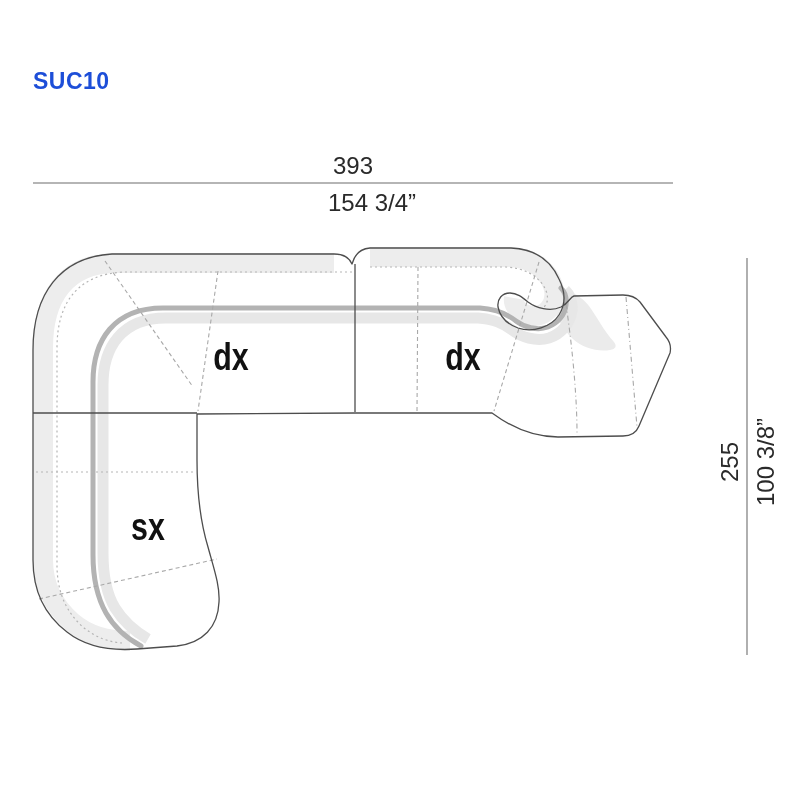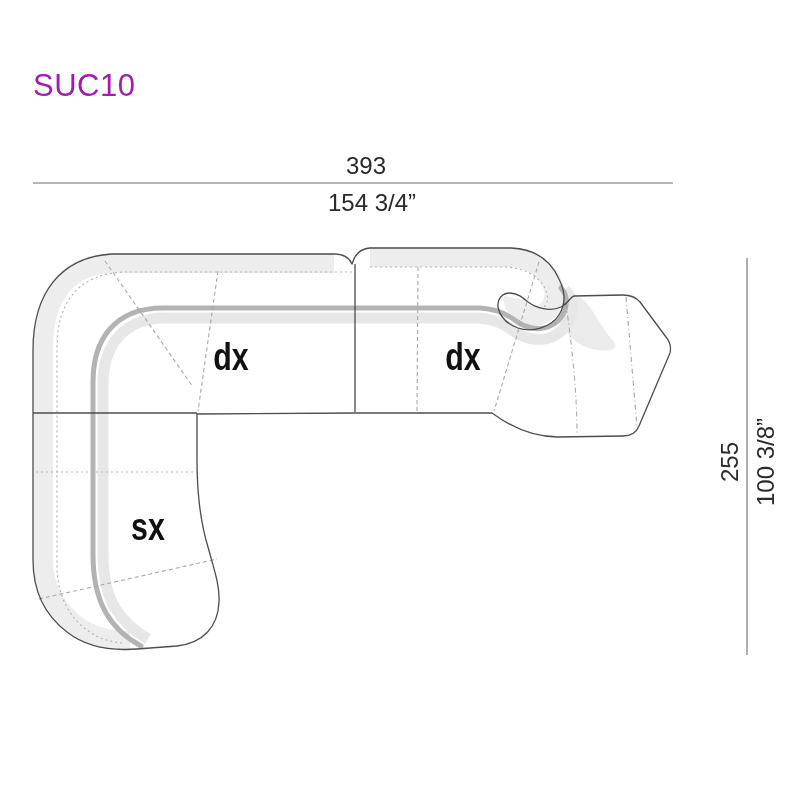--- a/index.html
+++ b/index.html
@@ -5,21 +5,21 @@
   html,body{margin:0;padding:0;background:#ffffff;}
   .canvas{
     position:relative;
     width:800px;height:800px;
     background:#ffffff;
     overflow:hidden;
     font-family:"Liberation Sans", sans-serif;
   }
   .title{
     position:absolute;left:33px;top:68px;
-    font-size:31px;font-weight:normal;color:#a21caf;
+    font-size:23px;font-weight:bold;color:#1d4ed8;
     letter-spacing:0.5px;white-space:nowrap;
   }
   .dim-text{
     position:absolute;
     font-size:24px;color:#2a2a2a;
     white-space:nowrap;
     transform:translate(-50%,-50%);
   }
   .dim-text.rot{
     transform:translate(-50%,-50%) rotate(-90deg);
@@ -105,21 +105,21 @@
          C 511 427, 533 437, 558 437 L 623 436
          Q 635 436, 639 426 L 670 353 Q 672 344, 666 337 L 640 302
          Q 634 295, 623 295 L 574 296
          C 570 297, 569 303, 561 307 C 550 312, 536 308, 528 302
          C 522 297, 517 293, 510 293 C 502 293, 497 299, 498 307
          C 500 317, 507 324, 518 328 C 533 333, 551 327, 559 315
          C 566 304, 565 291, 559 279 C 551 261, 535 249, 511 248 L 370 248
          Q 356 249, 352 264 Z" fill="none" stroke="#4d4d4d" stroke-width="1.3" stroke-linejoin="round"></path>
   </svg>
 
-  <div class="dim-text" style="left:366px;top:166px;">393</div>
+  <div class="dim-text" style="left:353px;top:166px;">393</div>
   <div class="dim-text" style="left:372px;top:203px;">154 3/4”</div>
   <div class="dim-text rot" style="left:730px;top:462px;">255</div>
   <div class="dim-text rot" style="left:766px;top:462px;">100 3/8”</div>
 
   <div class="module-label" style="left:231px;top:357px;">dx</div>
   <div class="module-label" style="left:463px;top:357px;">dx</div>
   <div class="module-label" style="left:148px;top:527px;">sx</div>
 
 </div>
 

